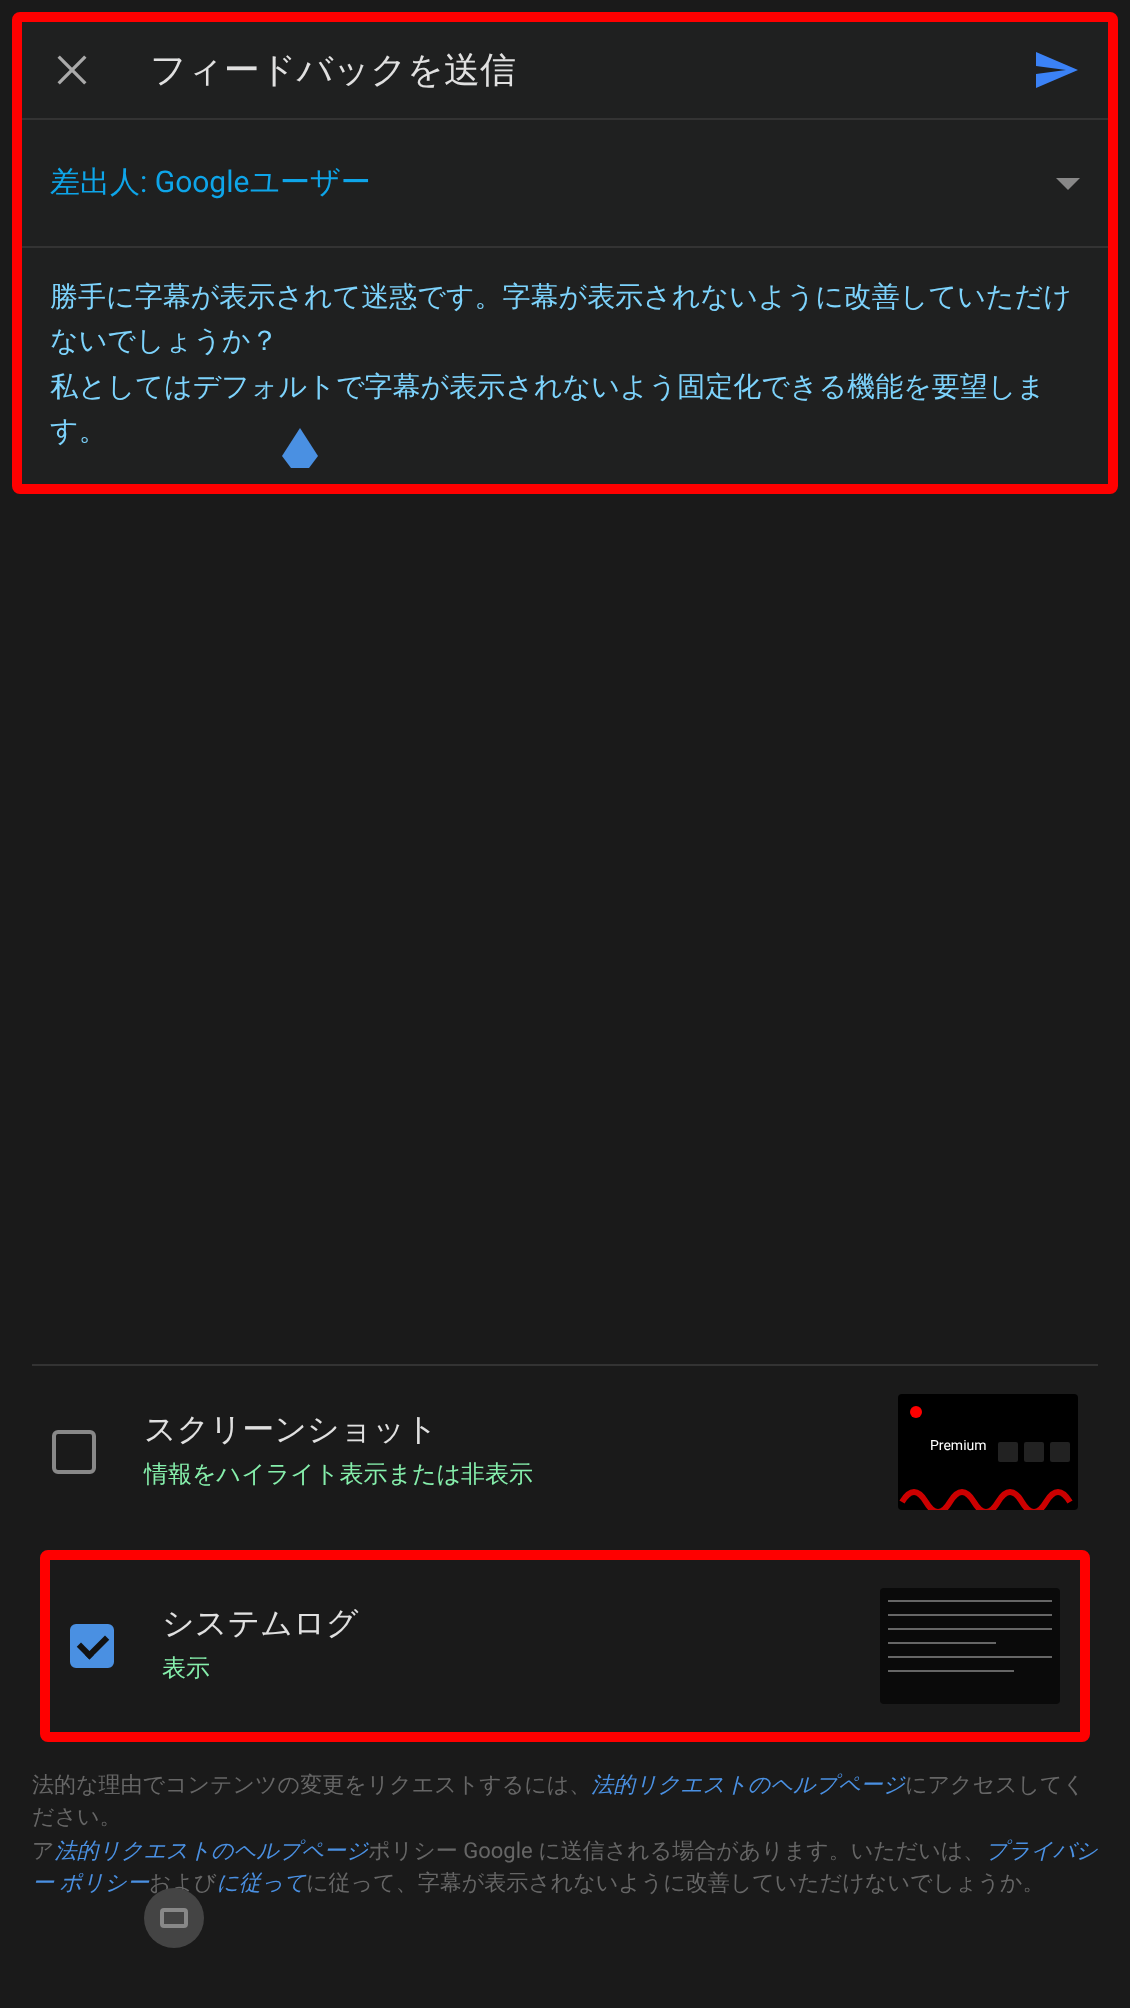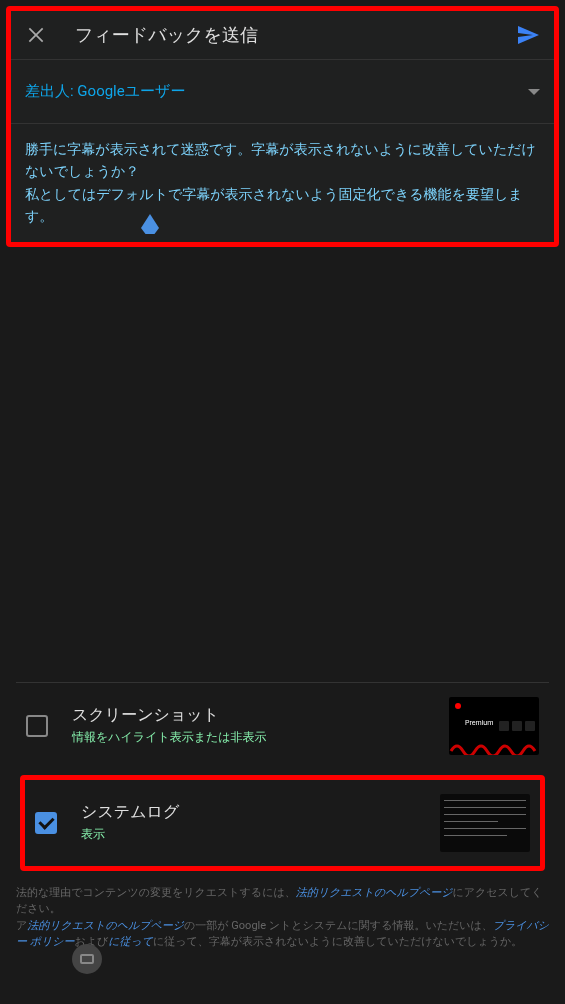--- a/index.html
+++ b/index.html
@@ -295,19 +295,19 @@
           <div class="log-line" style="width:60%;"></div>
           <div class="log-line"></div>
           <div class="log-line" style="width:70%;"></div>
         </div>
       </div>
     </div>
   </div>
 
   <div class="legal-text">
     <span>法的な理由でコンテンツの変更をリクエストするには、</span><span class="link">法的リクエストのヘルプページ</span><span>にアクセスしてください。</span><br>
-    <span>ア</span><span class="link">法的リクエストのヘルプページ</span><span>の一部が Google ントとシステムに関する情報。いただい</span><span>は、</span><span class="link">プライバシー ポリシー</span><span>および</span><span class="link">に従って</span><span>に従って、字幕が表示されないように改善していただけないでしょうか。</span>
+    <span>ア</span><span class="link">法的リクエストのヘルプページ</span><span>ポリシー Google に送信される場合があります。いただい</span><span>は、</span><span class="link">プライバシー ポリシー</span><span>および</span><span class="link">に従って</span><span>に従って、字幕が表示されないように改善していただけないでしょうか。</span>
   </div>
 
   <div class="home-indicator">
     <div class="home-indicator-inner"></div>
   </div>
 </div>
 
 </body></html>

